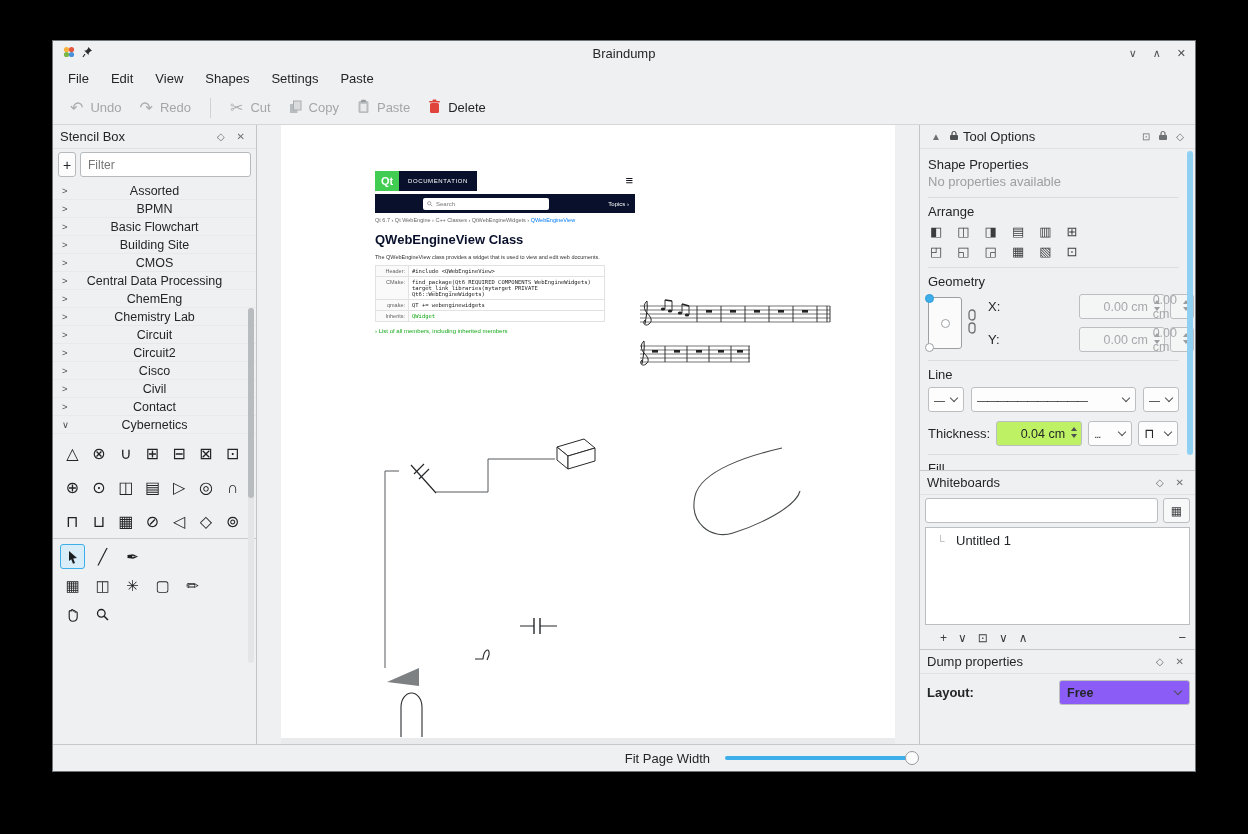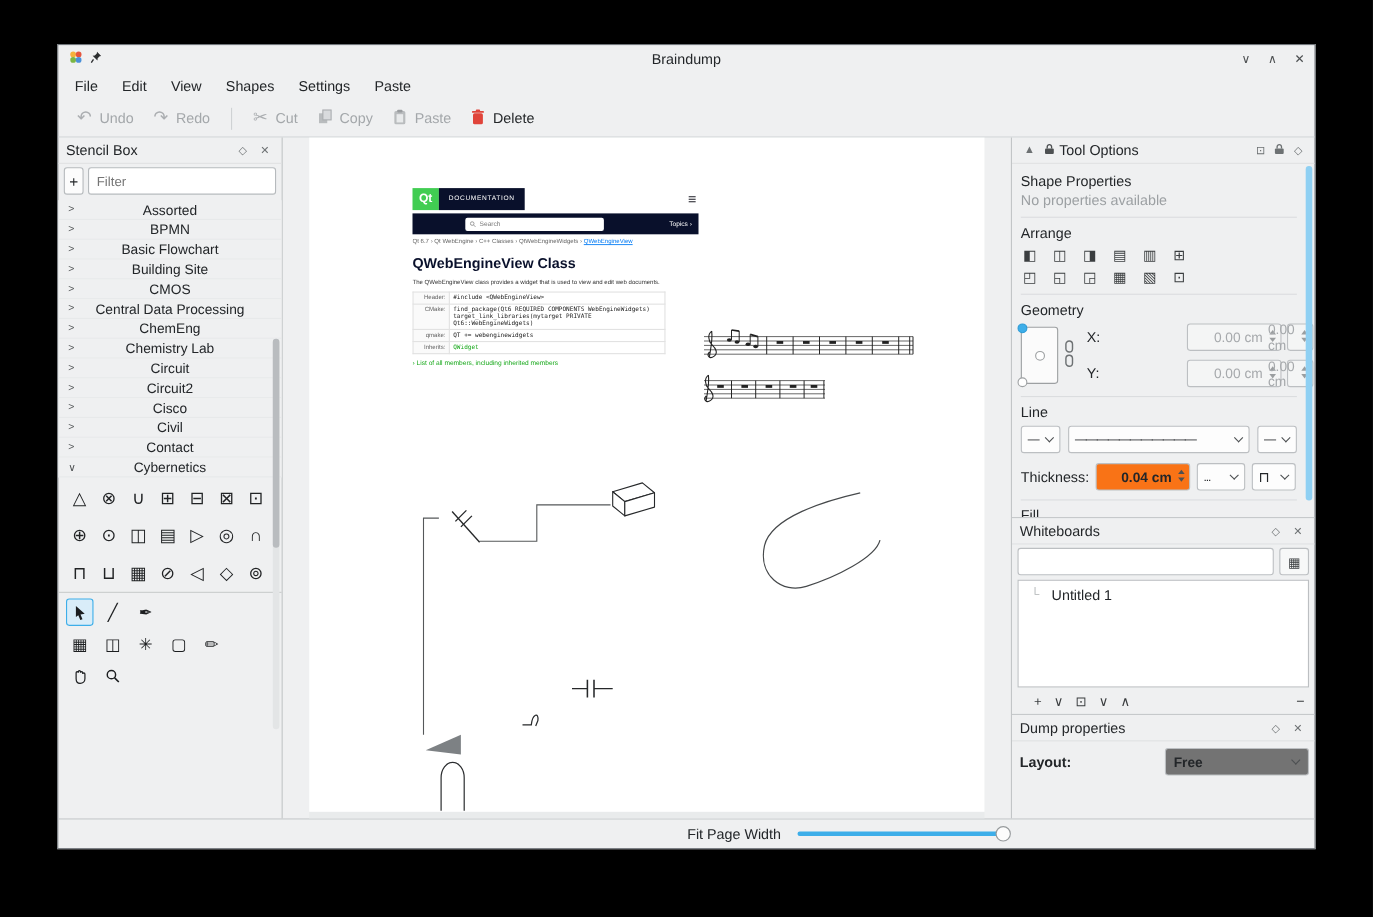--- a/index.html
+++ b/index.html
@@ -82,21 +82,21 @@
   .muted{color:#9ca0a3;}
   .sec-sep{height:1px;background:#dbdddf;margin:8px 0 4px 0;}
   .arr-row{display:flex;gap:15px;margin:5px 0 2px 2px;font-size:13px;color:#3a3d3f;}
   .geo{display:grid;grid-template-columns:34px 16px 86px 86px 12px;grid-template-rows:25px 25px;gap:8px 5px;align-items:center;margin-top:5px;}
   .pos-widget{grid-row:1/3;width:34px;height:52px;border:1px solid #9da0a2;border-radius:3px;background:#fbfbfb;position:relative;}
   .pos-dot{position:absolute;width:9px;height:9px;border:1px solid #9da0a2;border-radius:50%;background:#fff;}
   .pos-dot.tl{left:-4px;top:-4px;background:#3daee9;border-color:#2d9bd6;}
   .pos-dot.c{left:12px;top:21px;}
   .pos-dot.bl{left:-4px;bottom:-4px;}
   .spin{height:25px;border:1px solid #bcbfc2;border-radius:3px;background:#f4f5f5;color:#a6a9ac;font-size:12.5px;display:flex;align-items:center;justify-content:flex-end;padding:0 16px 0 6px;position:relative;}
-  .spin.enabled{background:#f97316;color:#232629;font-weight:bold;}
+  .spin.enabled{background:#bef264;color:#232629;}
   .spin .arrows{position:absolute;right:4px;top:5px;display:flex;flex-direction:column;align-items:center;}
   .sa-up{width:0;height:0;border-left:3.5px solid transparent;border-right:3.5px solid transparent;border-bottom:4.5px solid #9b9ea0;}
   .sa-dn{width:0;height:0;border-left:3.5px solid transparent;border-right:3.5px solid transparent;border-top:4.5px solid #9b9ea0;margin-top:3px;}
   .spin.enabled .sa-up{border-bottom-color:#4d5052;}
   .spin.enabled .sa-dn{border-top-color:#4d5052;}
   .combo{height:25px;border:1px solid #bcbfc2;border-radius:3px;background:#fdfdfd;display:flex;align-items:center;padding:0 5px;font-size:11px;position:relative;}
   .combo .cv{flex:1;overflow:hidden;white-space:nowrap;letter-spacing:-1px;}
   .dd{width:6px;height:6px;border-right:1.3px solid #4d5052;border-bottom:1.3px solid #4d5052;transform:rotate(45deg);margin:-3px 1px 0 5px;flex:0 0 auto;}
   .line-row{display:flex;gap:7px;margin-top:5px;}
   .combo.sm{width:36px;}
@@ -110,21 +110,21 @@
   .wb-input{flex:1;height:25px;border:1px solid #bcbfc2;border-radius:3px;background:#fff;padding:0 6px;font-family:"Liberation Sans",sans-serif;font-size:12px;}
   .wb-grid-btn{width:27px;height:25px;border:1px solid #bcbfc2;border-radius:3px;background:#f7f8f8;display:flex;align-items:center;justify-content:center;font-size:12px;color:#3a3d3f;}
   .wb-list{flex:1;margin:1px 5px;background:#fff;border:1px solid #bcbfc2;padding-top:3px;overflow:hidden;}
   .wb-item{display:flex;align-items:center;height:19px;}
   .wb-tree{width:30px;text-align:center;color:#b0b3b5;font-size:11px;}
   .wb-footer{height:23px;display:flex;align-items:center;gap:11px;padding:0 9px;color:#3a3d3f;font-size:12px;flex:0 0 auto;}
   .wb-footer .right{margin-left:auto;font-size:13px;}
 
   .panel-dp{flex:1;border-top:1px solid #c6c9cb;display:flex;flex-direction:column;}
   .dp-row{display:flex;align-items:center;padding:6px 5px 0 7px;font-weight:bold;}
-  .dp-combo{margin-left:auto;width:131px;height:25px;border:1px solid #bcbfc2;border-radius:3px;background:#737373;display:flex;align-items:center;padding:0 7px;font-size:12.5px;}
+  .dp-combo{margin-left:auto;width:131px;height:25px;border:1px solid #bcbfc2;border-radius:3px;background:#8b5cf6;display:flex;align-items:center;padding:0 7px;font-size:12.5px;}
   .dp-combo .cv{flex:1;}
 
   
   .statusbar{height:27px;flex:0 0 auto;border-top:1px solid #c6c9cb;display:flex;align-items:center;justify-content:flex-end;gap:15px;padding-right:284px;}
   .slider{width:186px;height:4px;background:#3daee9;border-radius:2px;position:relative;}
   .slider-handle{position:absolute;right:-8px;top:-5px;width:14px;height:14px;border-radius:50%;background:#fcfcfc;border:1px solid #969a9c;}
 </style>
 </head>
 <body>
 

